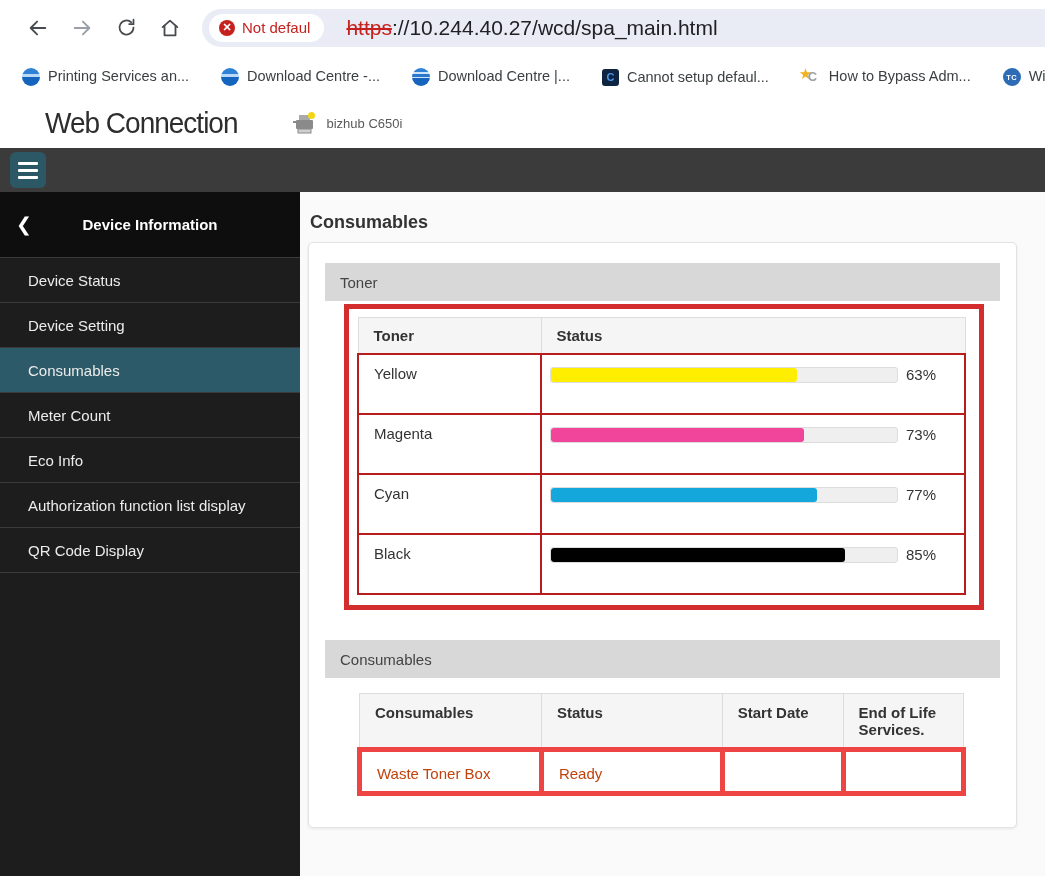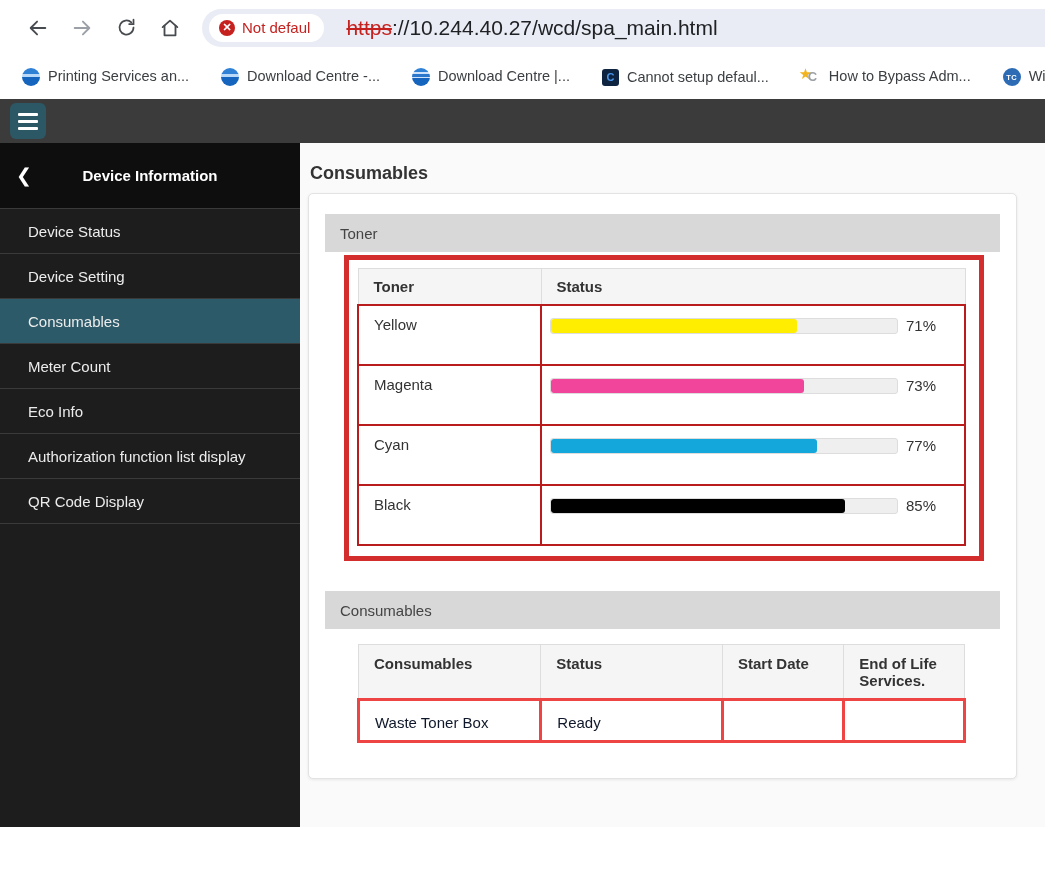--- a/index.html
+++ b/index.html
@@ -64,21 +64,21 @@
   .toner-table td { border:2px solid #b91c1c; vertical-align:top; padding:10px 8px 10px 15px; }
   .toner-table .col-label { width:183px; }
   .toner-table td.status-cell { padding:11px 0 30px 8px; }
   .bar-line { display:flex; align-items:center; }
   .bar-track { width:348px; height:16px; background:#efefef; border:1px solid #ddd; border-radius:3px; overflow:hidden; }
   .bar-fill { height:100%; border-radius:3px; }
   .bar-pct { margin-left:8px; width:48px; text-align:left; color:#333; }
 
   .cons-table { width:609px; margin:15px 0 0 32px; }
   .cons-table th { vertical-align:top; padding:10px 10px 9px 15px; }
-  .cons-table td { border:3px solid #ef4444; padding:13px 8px 9px 15px; height:38px; color:#0f172a; }
+  .cons-table td { border:5px solid #ef4444; padding:13px 8px 9px 15px; height:38px; color:#c2410c; }
   .cons-table .c1 { width:183px; } .cons-table .c2 { width:183px; }
   .cons-table .c3 { width:122px; } .cons-table .c4 { width:121px; }
 </style>
 </head>
 <body>
 
 <div class="screen">
 
   <div class="chrome-toolbar">
     <div class="nav-btn">
@@ -148,20 +148,33 @@
           <span class="sc">C</span>
         </span>
       <span class="bm-label">How to Bypass Adm...</span>
     </div>
     <div class="bm">
       <span class="fav-tc">TC</span>
       <span class="bm-label">Windows</span>
     </div>
   </div>
 
+  <div class="brand-row">
+    <span class="logo-text">Web Connection</span>
+    <span class="printer-wrap">
+      <svg width="27" height="25" viewBox="0 0 27 25">
+        <rect x="5" y="9" width="17" height="9" rx="1" fill="#8a8a8a"></rect>
+        <rect x="8" y="4" width="11" height="5" fill="#a9a9a9"></rect>
+        <rect x="7" y="18" width="13" height="4" fill="#cfcfcf" stroke="#8a8a8a"></rect>
+        <rect x="2" y="10" width="4" height="2" fill="#8a8a8a"></rect>
+        <circle cx="20.5" cy="4.5" r="3.5" fill="#f4d513"></circle>
+      </svg>
+    </span>
+    <span class="model-label">bizhub C650i</span>
+  </div>
 
   <div class="app-bar">
     <div class="hamburger">
       <span></span>
         <span></span>
         <span></span>
     </div>
   </div>
 
   <div class="app-body">
@@ -195,21 +208,21 @@
               <th class="col-label">Toner</th>
               <th>Status</th>
             </tr>
             <tr>
               <td>Yellow</td>
               <td class="status-cell">
                 <div class="bar-line">
                   <div class="bar-track">
                         <div class="bar-fill" style="width: 71%; background: rgb(255, 238, 0);"></div>
                       </div>
-                  <span class="bar-pct">71%</span>
+                  <span class="bar-pct">63%</span>
                 </div>
               </td>
             </tr>
             <tr>
               <td>Magenta</td>
               <td class="status-cell">
                 <div class="bar-line">
                   <div class="bar-track">
                         <div class="bar-fill" style="width: 73%; background: rgb(240, 69, 155);"></div>
                       </div>

